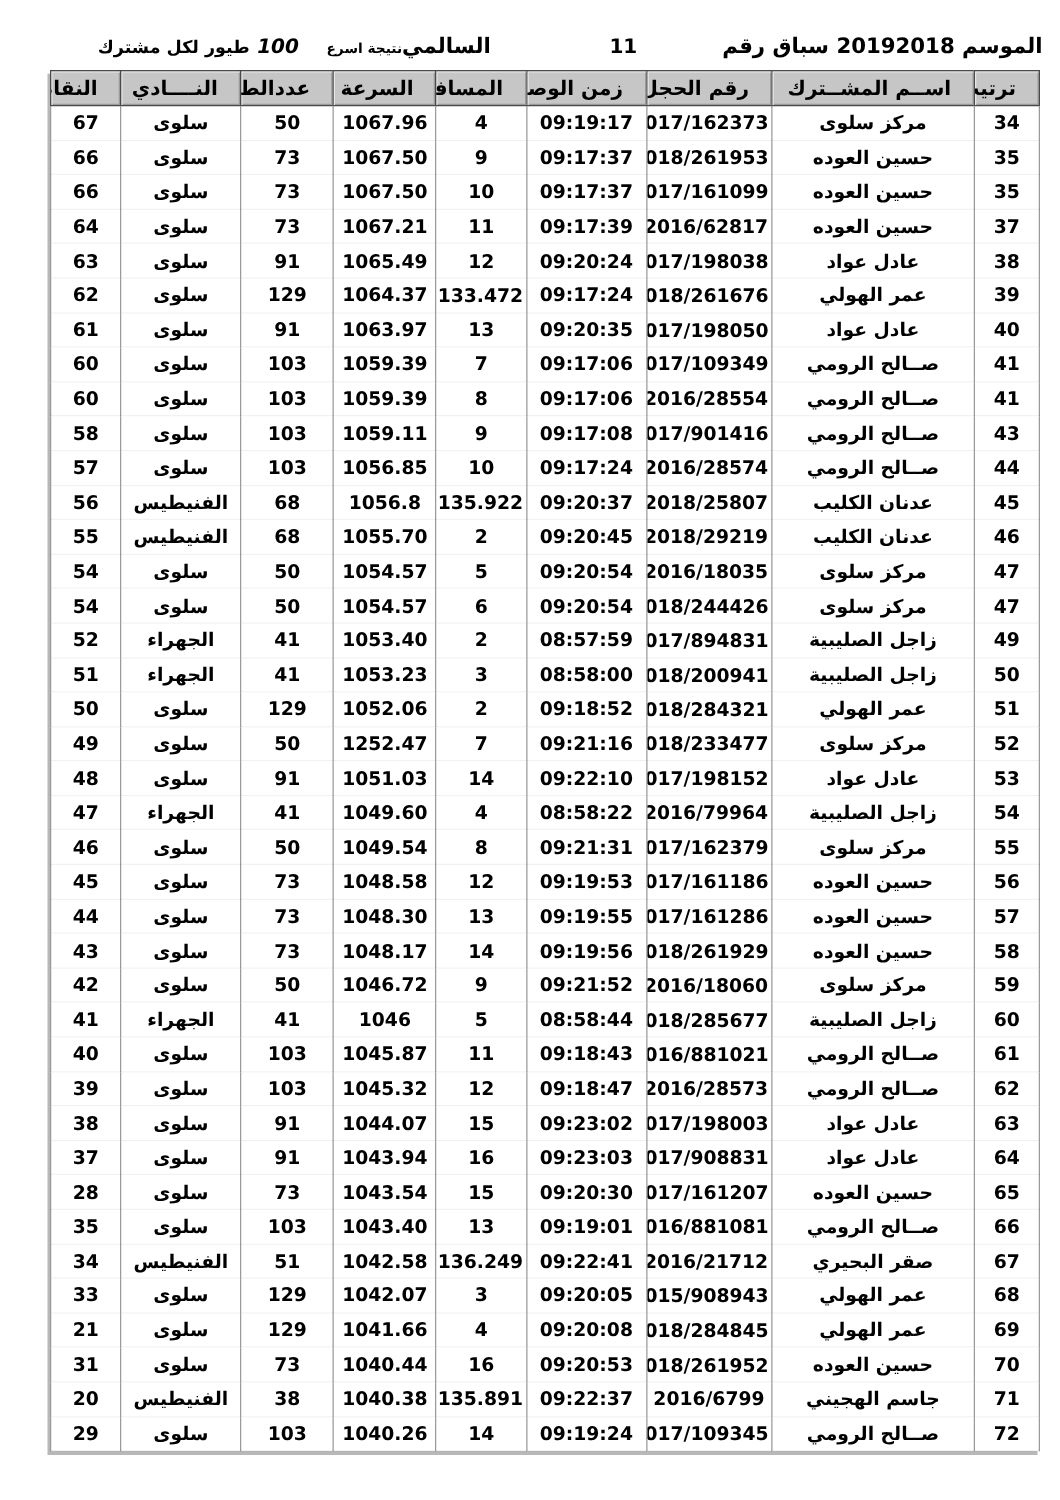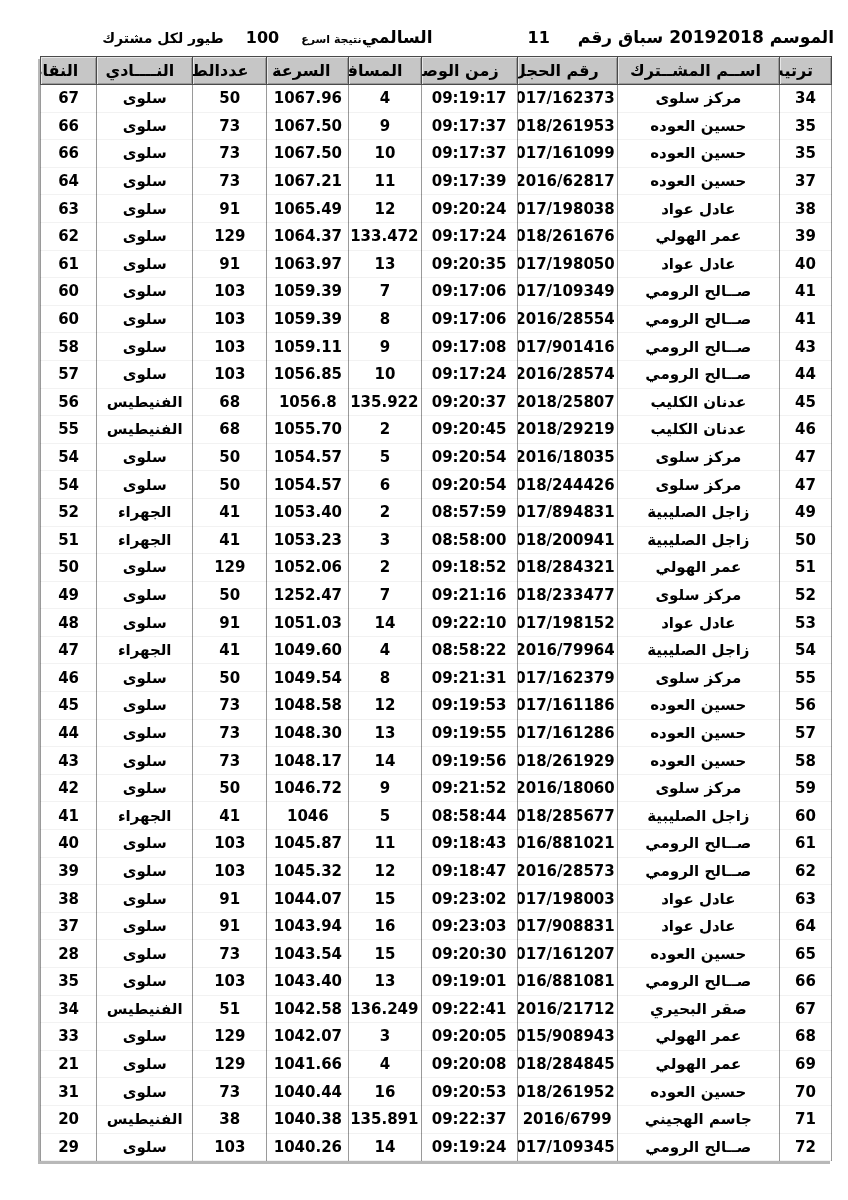--- a/index.html
+++ b/index.html
@@ -16,25 +16,25 @@
   
   .title-row {
     display: flex;
     direction: rtl;
     align-items: baseline;
     font-weight: bold;
     font-size: 17px;
     padding: 27px 14px 9px 14px;
     white-space: nowrap;
   }
-  .title-row .t-group1 { margin-left: 28px; }
+  .title-row .t-group1 { margin-left: 68px; }
   .title-row .t-racenum { margin-left: 95px; font-size: 16px; }
   .title-row .t-racename { }
   .title-row .t-result { margin-left: 22px; font-size: 11px; }
-  .title-row .t-count { margin-left: 22px; font-size: 16px; }
+  .title-row .t-count { margin-left: 6px; font-size: 16px; font-style: italic; }
   .title-row .t-scope { margin-left: 12px; font-size: 14px; }
 
   
   table.results {
     border-collapse: collapse;
     table-layout: fixed;
     margin: 0 16px 0 28px;
     width: 792px;
     box-shadow: -2px 3px 0 rgba(160,160,160,0.75);
     border: 1px solid #777;

